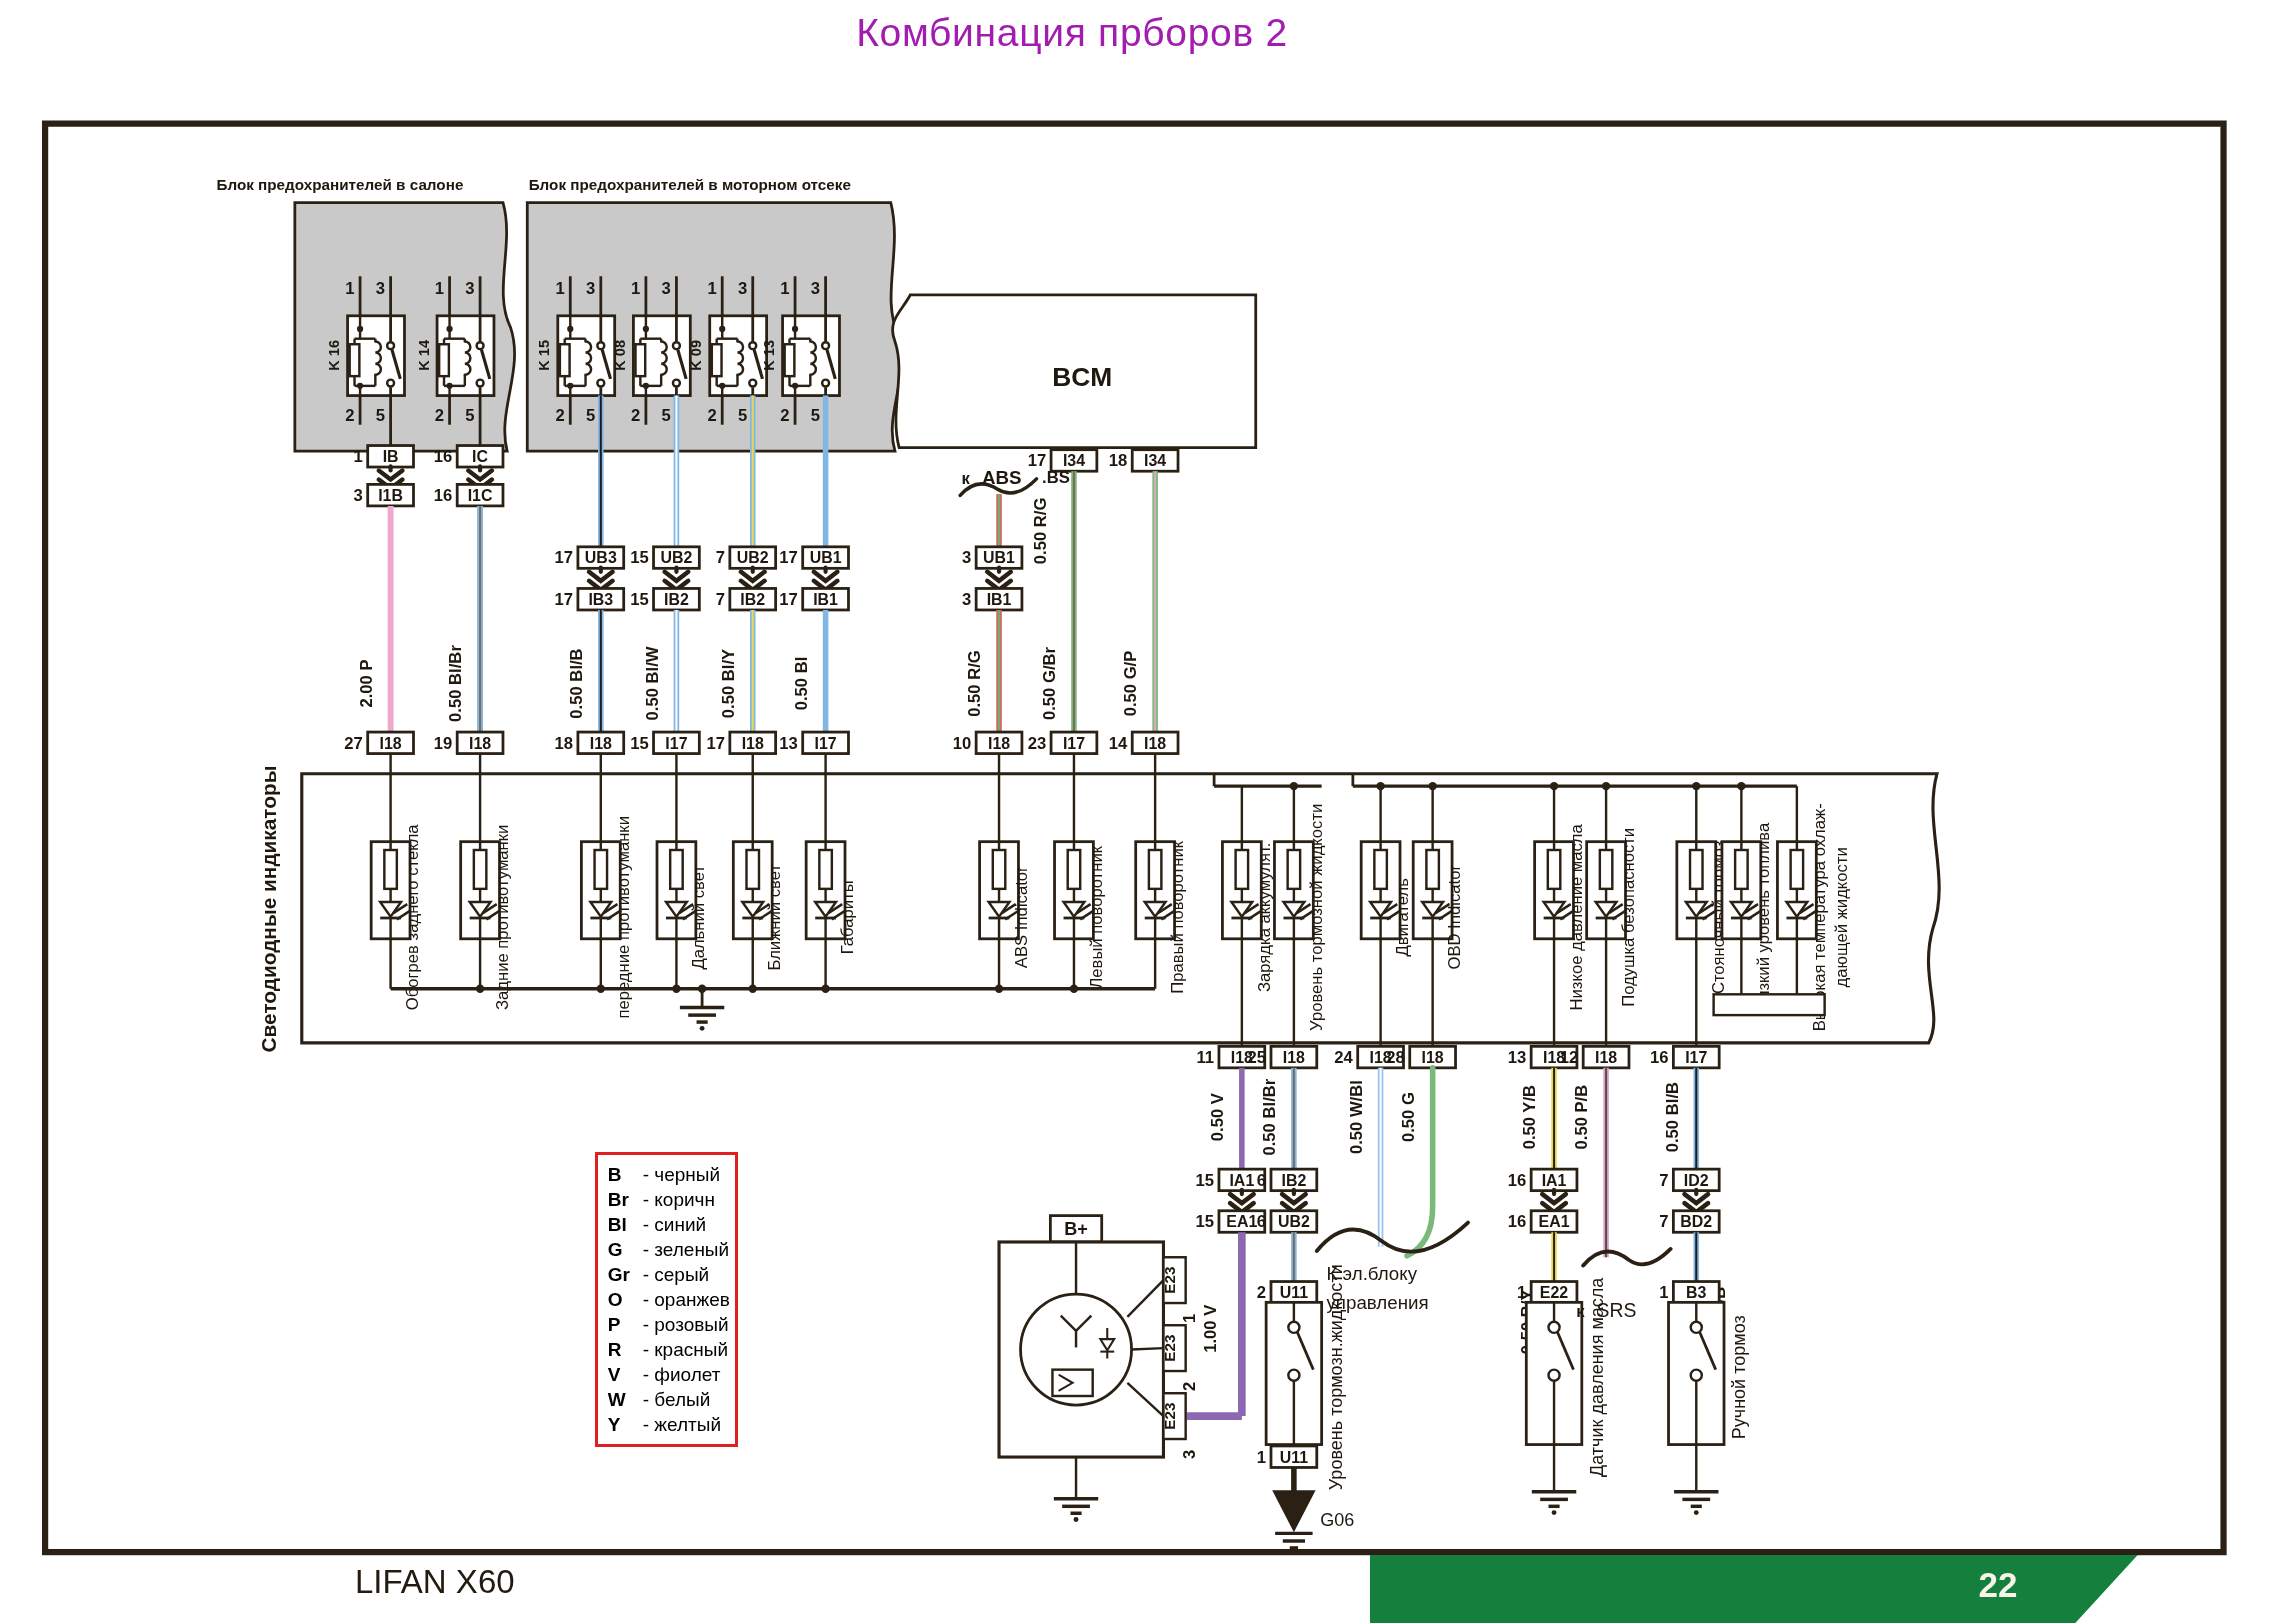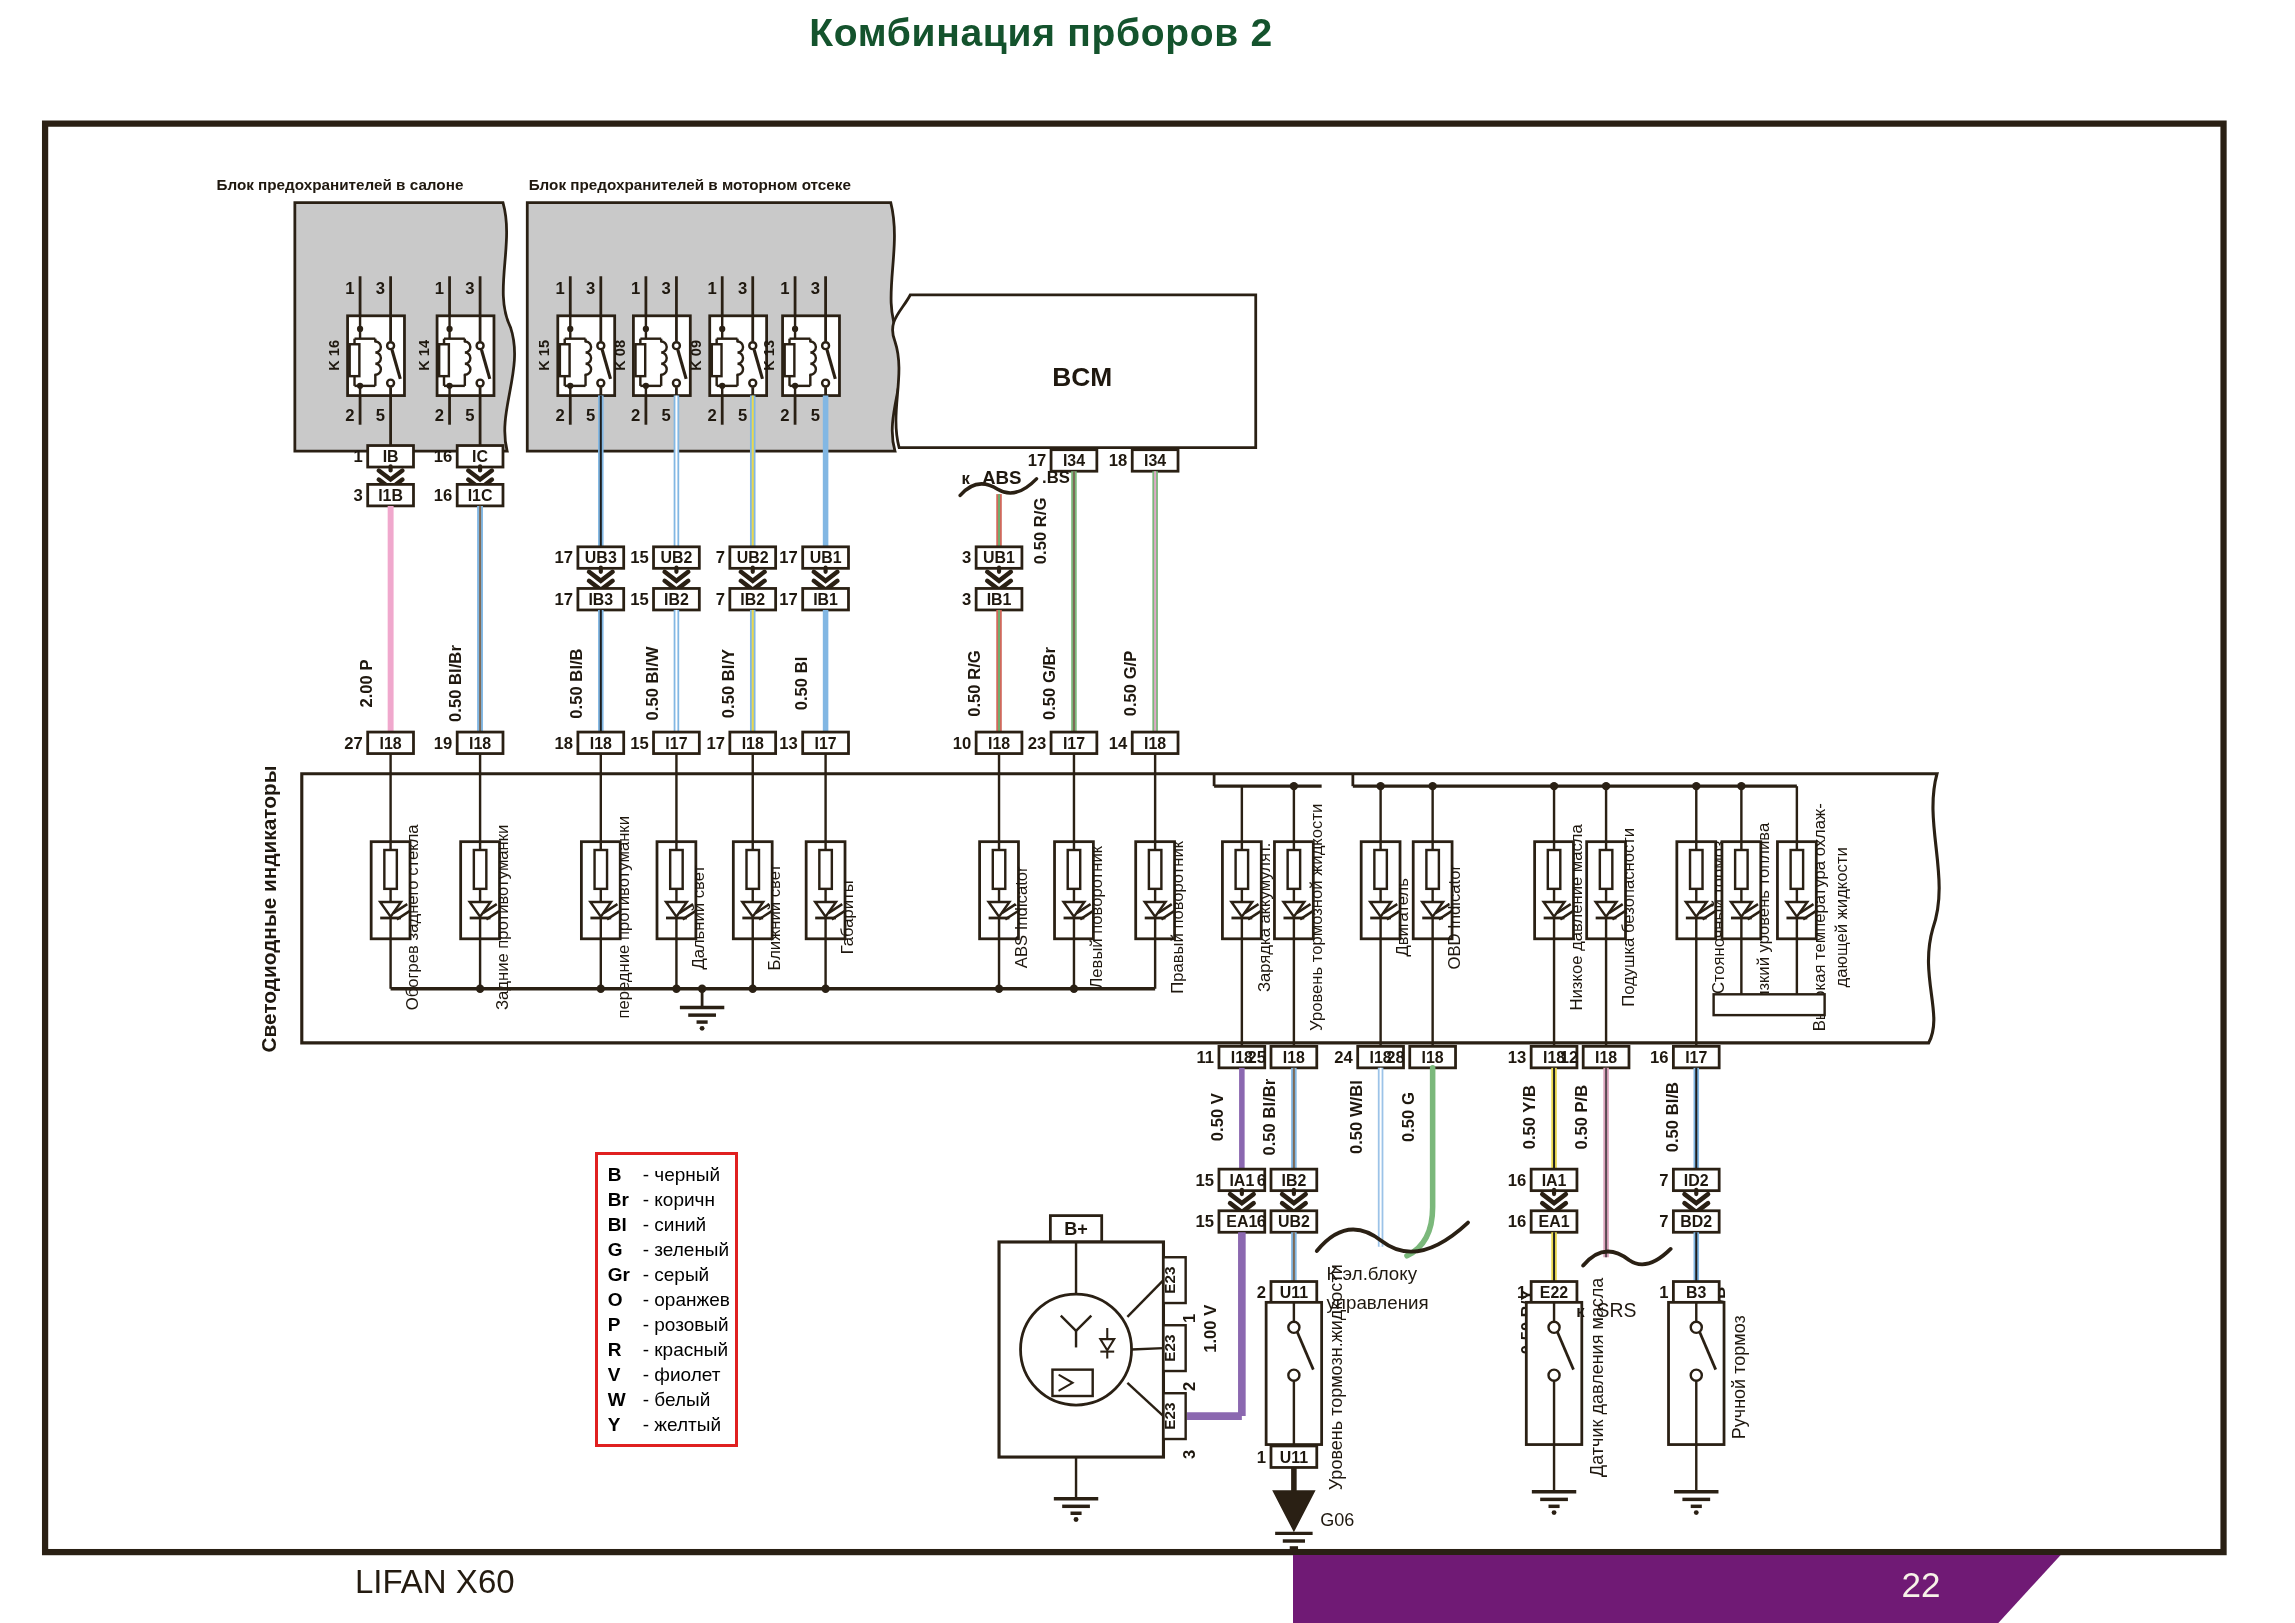--- a/index.html
+++ b/index.html
@@ -1,23 +1,23 @@
 <!DOCTYPE html>
 <html style="font-size:11px"><head>
 <meta charset="utf-8">
 <style>
   html,body{margin:0;padding:0;background:#ffffff;}
   body{width:2295px;height:1623px;font-family:"Liberation Sans",sans-serif;}
   #stage{position:relative;width:2295px;height:1623px;overflow:hidden;background:#fff;}
   #diagram{position:absolute;left:0;top:0;}
   .title{position:absolute;left:0;top:11px;width:2082px;text-align:center;
-         font-size:39px;font-weight:bold;color:#14532d;letter-spacing:0.7px;}
+         font-size:39px;font-weight:normal;color:#a21caf;letter-spacing:0.7px;padding-left:31px;}
   .footer-model{position:absolute;left:355px;top:1563px;font-size:33px;color:#241b10;text-align:center;}
-  .footer-band{position:absolute;left:1293px;top:1555px;width:770px;height:68px;background:#701a75;
-               clip-path:polygon(0 0,99.7% 0,91.6% 100%,0 100%);}
+  .footer-band{position:absolute;left:1370px;top:1555px;width:770px;height:68px;background:#15803d;
+               clip-path:polygon(0 0,99.7% 0,91.6% 100%,0 100%);font-weight:bold;}
   .footer-page{position:absolute;left:628px;top:9.7px;transform:translateX(-50%);
                font-size:35px;color:#f7f3e8;}
   .legend{position:absolute;left:595px;top:1152px;width:143px;border:3.5px solid #e02020;
           background:#fff;padding:7px 0 7px 9.7px;box-sizing:border-box;}
   .legend-row{font-size:19px;color:#000000;line-height:25px;white-space:nowrap;}
   .legend-row b{display:inline-block;min-width:35px;}
   svg text{fill:#1f180f;}
 </style>
 </head>
 <body>

